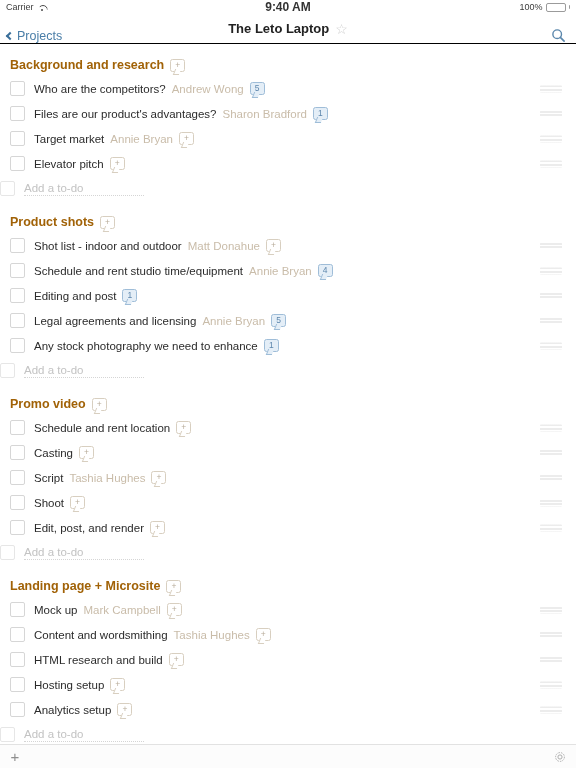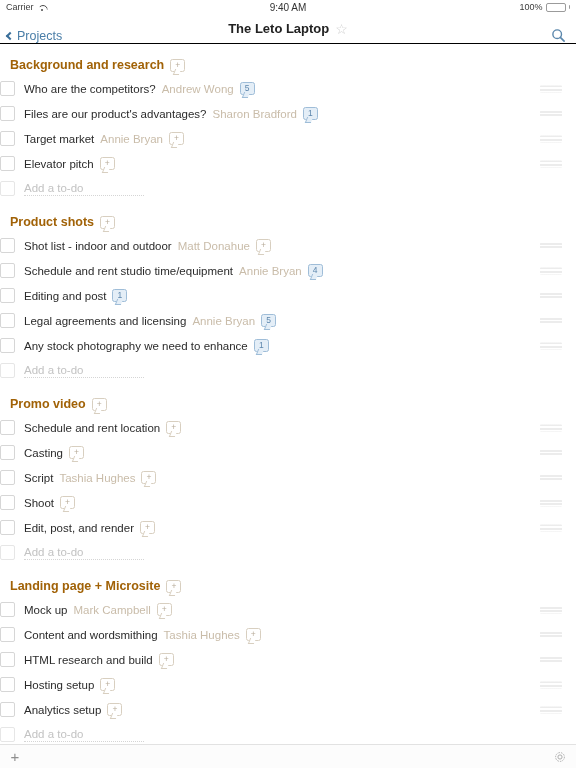--- a/index.html
+++ b/index.html
@@ -13,21 +13,21 @@
 
   
   .statusbar {
     height: 14px; width: 100%;
     display: flex; align-items: center;
     font-size: 9px; color: #3c3c3c;
     padding: 0 6px;
     background: #ffffff;
   }
   .sb-left { display: flex; align-items: flex-end; gap: 4px; }
-  .sb-center { position: absolute; left: 0; right: 0; text-align: center; font-size: 10px; font-weight: normal; color: #333; pointer-events: none; }
+  .sb-center { position: absolute; left: 0; right: 0; text-align: center; font-size: 12px; font-weight: bold; color: #333; pointer-events: none; }
   .sb-right { margin-left: auto; display: flex; align-items: center; gap: 3px; z-index: 2; }
   .wifi-ico { display: inline-block; width: 9px; height: 8px; position: relative; }
   .wifi-ico::before {
     content: ""; position: absolute; left: 0; top: 1px;
     width: 8px; height: 8px;
     border: 1.5px solid #4a4a4a; border-radius: 50%;
     clip-path: polygon(0 0, 100% 0, 100% 48%, 50% 48%);
   }
   .wifi-ico::after {
     content: ""; position: absolute; left: 3px; top: 4.5px;
@@ -82,21 +82,21 @@
   .sec-head {
     display: flex; align-items: center; gap: 6px;
     padding: 0 0 0 10px; height: 22px;
     margin-top: 10px;
   }
   .section:first-child .sec-head { margin-top: 0; }
   .sec-title { font-size: 12.5px; font-weight: bold; color: #a16207; }
 
   .todo {
     display: flex; align-items: center; height: 25px;
-    padding-left: 0; position: relative;
+    padding-left: 10px; position: relative;
   }
   .cbox {
     width: 15px; height: 15px; min-width: 15px;
     border: 1px solid #d6d6d6; border-radius: 2px;
     background: #fff; cursor: pointer;
   }
   .todo-body {
     display: flex; align-items: center; gap: 6px;
     margin-left: 9px;
   }

